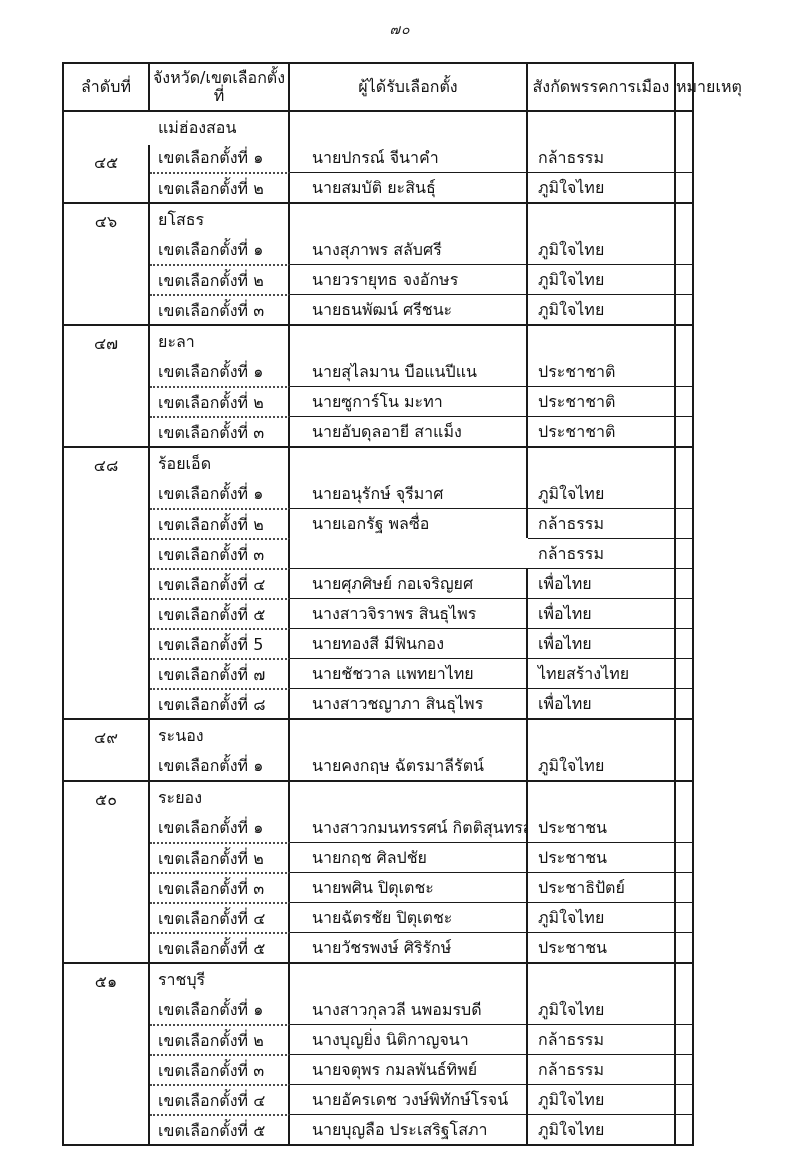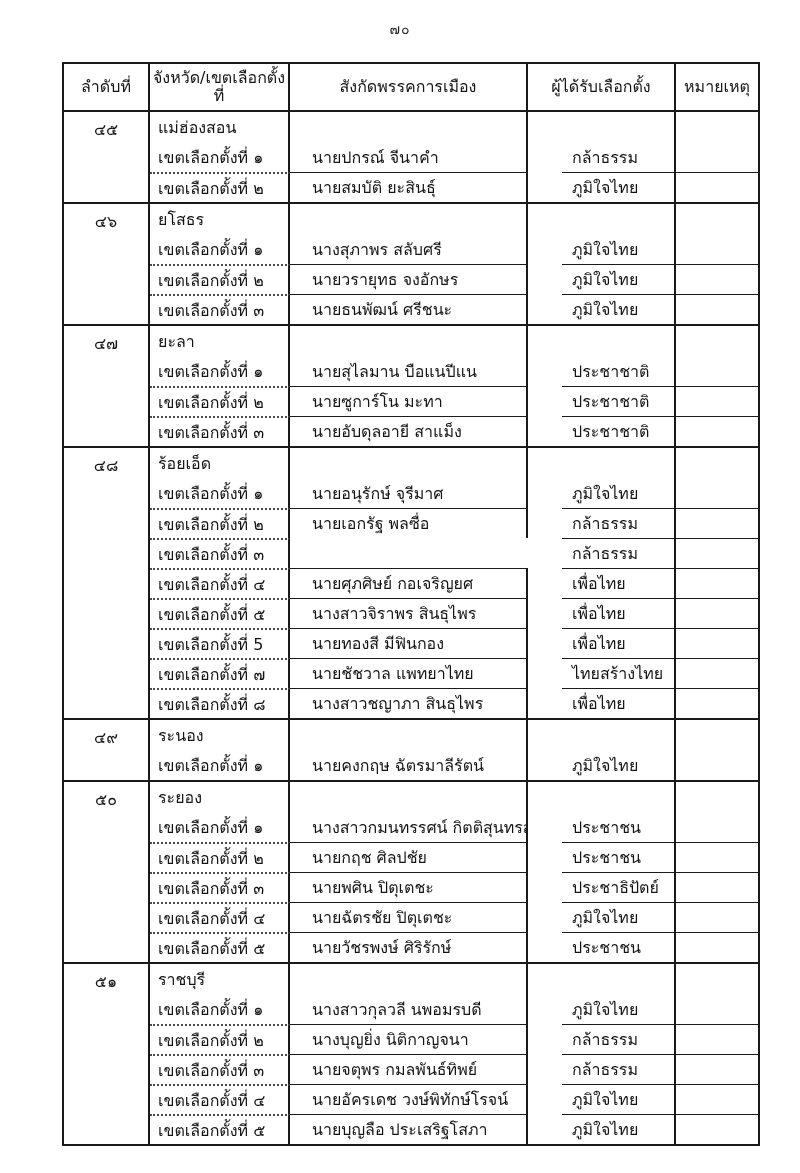--- a/index.html
+++ b/index.html
@@ -3,65 +3,65 @@
 <meta charset="utf-8">
 <style>
   html,body{margin:0;padding:0;}
   body{
     width:800px;height:1173px;position:relative;background:#ffffff;
     font-family:"DejaVu Sans","Liberation Sans",sans-serif;
     color:#161616;-webkit-font-smoothing:antialiased;
   }
   .page-number{
     position:absolute;top:18px;left:0;width:100%;
-    text-align:center;font-size:14px;color:#222;letter-spacing:1px;
+    text-align:center;font-size:14px;color:#222;letter-spacing:1px;font-style:italic;
   }
   .doc-table{
-    position:absolute;left:62px;top:62px;width:698px;
+    position:absolute;left:62px;top:62px;width:632px;
     border:2px solid #1a1a1a;box-sizing:border-box;background:#fff;
   }
   .header-row{
     display:grid;grid-template-columns:86px 140px 238px 148px auto;
     border-bottom:2px solid #1a1a1a;height:46px;
   }
   .hcell{
     display:flex;align-items:center;justify-content:center;
     font-size:16px;color:#141414;text-align:center;line-height:1.1;
   }
   .hcell.b{border-right:2px solid #1a1a1a;}
   .section{
     display:grid;grid-template-columns:86px 140px 238px 148px auto;
     grid-auto-rows:30px;border-bottom:2px solid #1a1a1a;
   }
   .section:last-child{border-bottom:none;}
   .cell{display:flex;align-items:center;font-size:16px;color:#141414;overflow:hidden;white-space:nowrap;}
   .c1{grid-column:1;justify-content:center;align-items:flex-start;padding-top:5px;border-right:2px solid #1a1a1a;font-size:16px;}
   .c2{grid-column:2;border-right:2px solid #1a1a1a;padding-left:8px;}
   .c3{grid-column:3;border-right:2px solid #1a1a1a;padding-left:22px;}
-  .c4{grid-column:4;border-right:2px solid #1a1a1a;padding-left:10px;margin-left:34px;}
+  .c4{grid-column:4;border-right:2px solid #1a1a1a;padding-left:10px;}
   .c5{grid-column:5;}
   .dsep{border-top:2px dotted #4a4a4a;}
   .ssep{border-top:1.5px solid #1a1a1a;}
 </style>
 </head>
 <body>
 
 <div class="page-number">๗๐</div>
 
 <div class="doc-table">
   <div class="header-row">
     <div class="hcell b">ลำดับที่</div>
     <div class="hcell b">จังหวัด/เขตเลือกตั้งที่</div>
+    <div class="hcell b">ผู้ได้รับเลือกตั้ง</div>
     <div class="hcell b">สังกัดพรรคการเมือง</div>
-    <div class="hcell b">ผู้ได้รับเลือกตั้ง</div>
     <div class="hcell">หมายเหตุ</div>
   </div>
   <div id="table-body">
       <div class="section">
-        <div class="cell c1" style="grid-row: 1 / span 3;">๔๕</div>
+        <div class="cell c1" style="grid-row: 1 / span 3; margin-top: 33px;">๔๕</div>
         <div class="cell c2">แม่ฮ่องสอน</div>
         <div class="cell c3"></div>
         <div class="cell c4"></div>
         <div class="cell c5"></div>
         <div class="cell c2">เขตเลือกตั้งที่ ๑</div>
         <div class="cell c3">นายปกรณ์ จีนาคำ</div>
         <div class="cell c4">กล้าธรรม</div>
         <div class="cell c5"></div>
         <div class="cell c2 dsep">เขตเลือกตั้งที่ ๒</div>
         <div class="cell c3 ssep">นายสมบัติ ยะสินธุ์</div>

